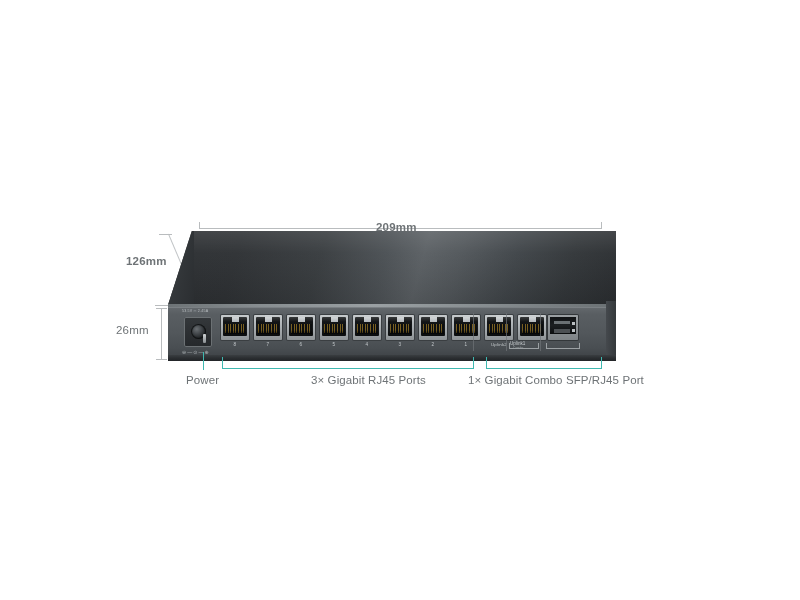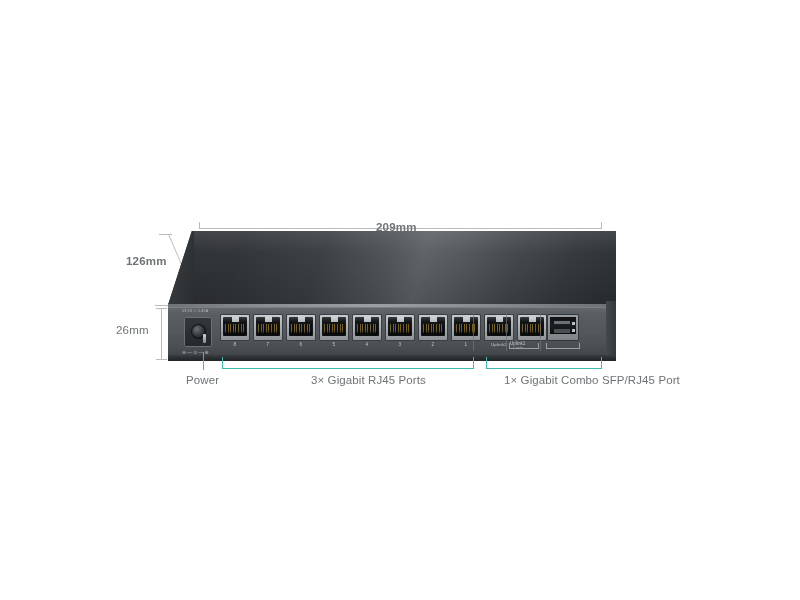--- a/index.html
+++ b/index.html
@@ -444,15 +444,15 @@
   <div class="callout-text" style="left:186px; top:374px;">Power</div>
 
   <div class="callout-line v" style="left:222px; top:357px; height:12px;"></div>
   <div class="callout-line h" style="left:222px; top:368px; width:252px;"></div>
   <div class="callout-line v" style="left:473px; top:357px; height:12px;"></div>
   <div class="callout-text" style="left:311px; top:374px;">3× Gigabit RJ45 Ports</div>
 
   <div class="callout-line v" style="left:486px; top:357px; height:12px;"></div>
   <div class="callout-line h" style="left:486px; top:368px; width:116px;"></div>
   <div class="callout-line v" style="left:601px; top:357px; height:12px;"></div>
-  <div class="callout-text" style="left:468px; top:374px;margin-left:36px;">1× Gigabit Combo SFP/RJ45 Port</div>
+  <div class="callout-text" style="left:468px; top:374px;">1× Gigabit Combo SFP/RJ45 Port</div>
 
 </div>
 
 </body></html>

